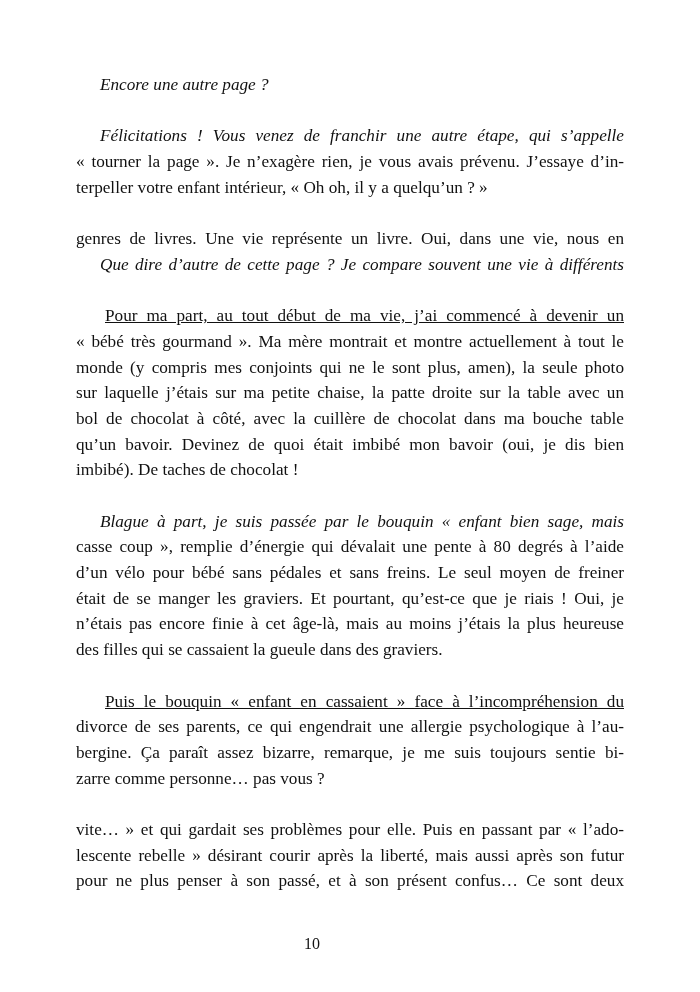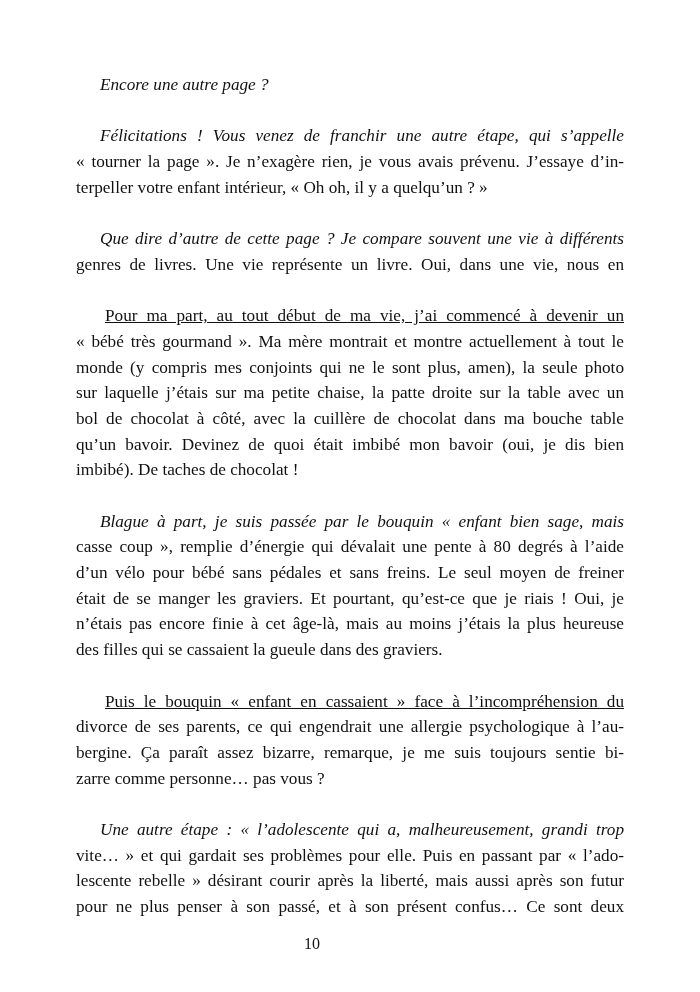--- a/index.html
+++ b/index.html
@@ -63,22 +63,22 @@
     <span class="line indent last">Encore une autre page ?</span>
   </p>
 
   <p class="para">
     <span class="line indent">Félicitations ! Vous venez de franchir une autre étape, qui s’appelle</span>
     <span class="line">« tourner la page ». Je n’exagère rien, je vous avais prévenu. J’essaye d’in-</span>
     <span class="line last">terpeller votre enfant intérieur, « Oh oh, il y a quelqu’un ? »</span>
   </p>
 
   <p class="para">
+    <span class="line">genres de livres. Une vie représente un livre. Oui, dans une vie, nous en</span>
     <span class="line indent">Que dire d’autre de cette page ? Je compare souvent une vie à différents</span>
-    <span class="line">genres de livres. Une vie représente un livre. Oui, dans une vie, nous en</span>
   </p>
 
   <p class="para">
     <span class="line indent2">Pour ma part, au tout début de ma vie, j’ai commencé à devenir un</span>
     <span class="line">« bébé très gourmand ». Ma mère montrait et montre actuellement à tout le</span>
     <span class="line">monde (y compris mes conjoints qui ne le sont plus, amen), la seule photo</span>
     <span class="line">sur laquelle j’étais sur ma petite chaise, la patte droite sur la table avec un</span>
     <span class="line">bol de chocolat à côté, avec la cuillère de chocolat dans ma bouche table</span>
     <span class="line">qu’un bavoir. Devinez de quoi était imbibé mon bavoir (oui, je dis bien</span>
     <span class="line last">imbibé). De taches de chocolat !</span>
@@ -94,21 +94,20 @@
   </p>
 
   <p class="para">
     <span class="line indent2">Puis le bouquin « enfant en cassaient » face à l’incompréhension du</span>
     <span class="line">divorce de ses parents, ce qui engendrait une allergie psychologique à l’au-</span>
     <span class="line">bergine. Ça paraît assez bizarre, remarque, je me suis toujours sentie bi-</span>
     <span class="line last">zarre comme personne… pas vous ?</span>
   </p>
 
   <p class="para">
-    <span class="line indent">Une autre étape : « l’adolescente qui a, malheureusement, grandi trop</span>
     <span class="line">vite… » et qui gardait ses problèmes pour elle. Puis en passant par « l’ado-</span>
     <span class="line">lescente rebelle » désirant courir après la liberté, mais aussi après son futur</span>
     <span class="line">pour ne plus penser à son passé, et à son présent confus… Ce sont deux</span>
   </p>
 
 </div>
 
 <div class="page-number">10</div>
 
 </body></html>

